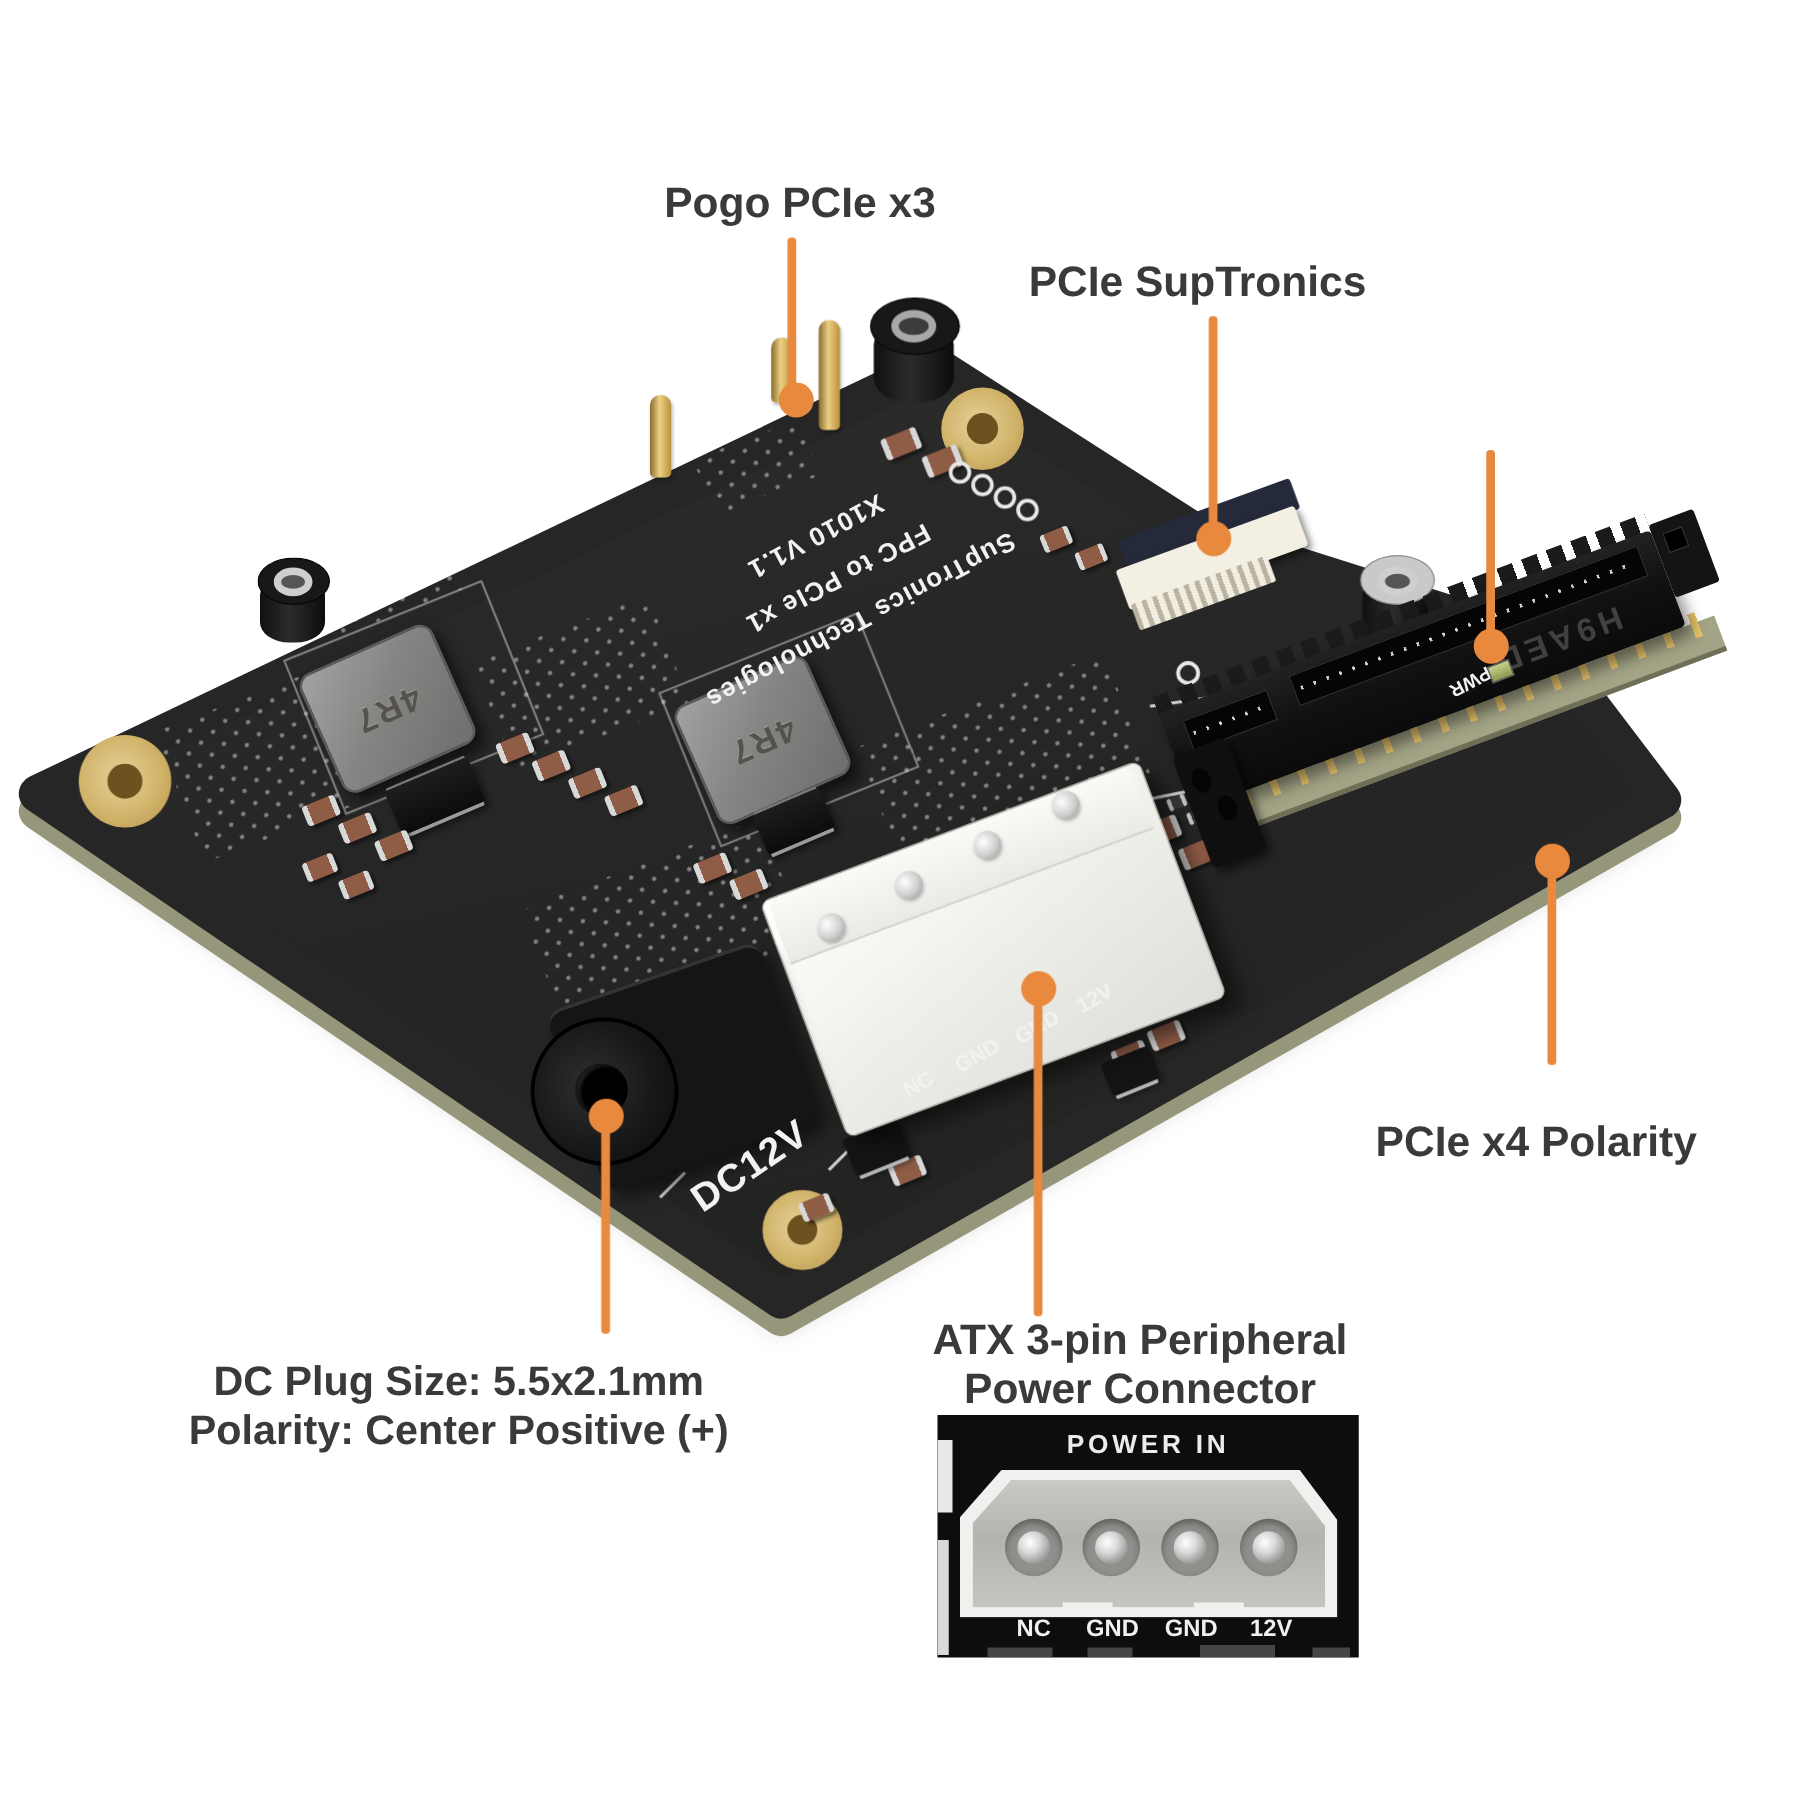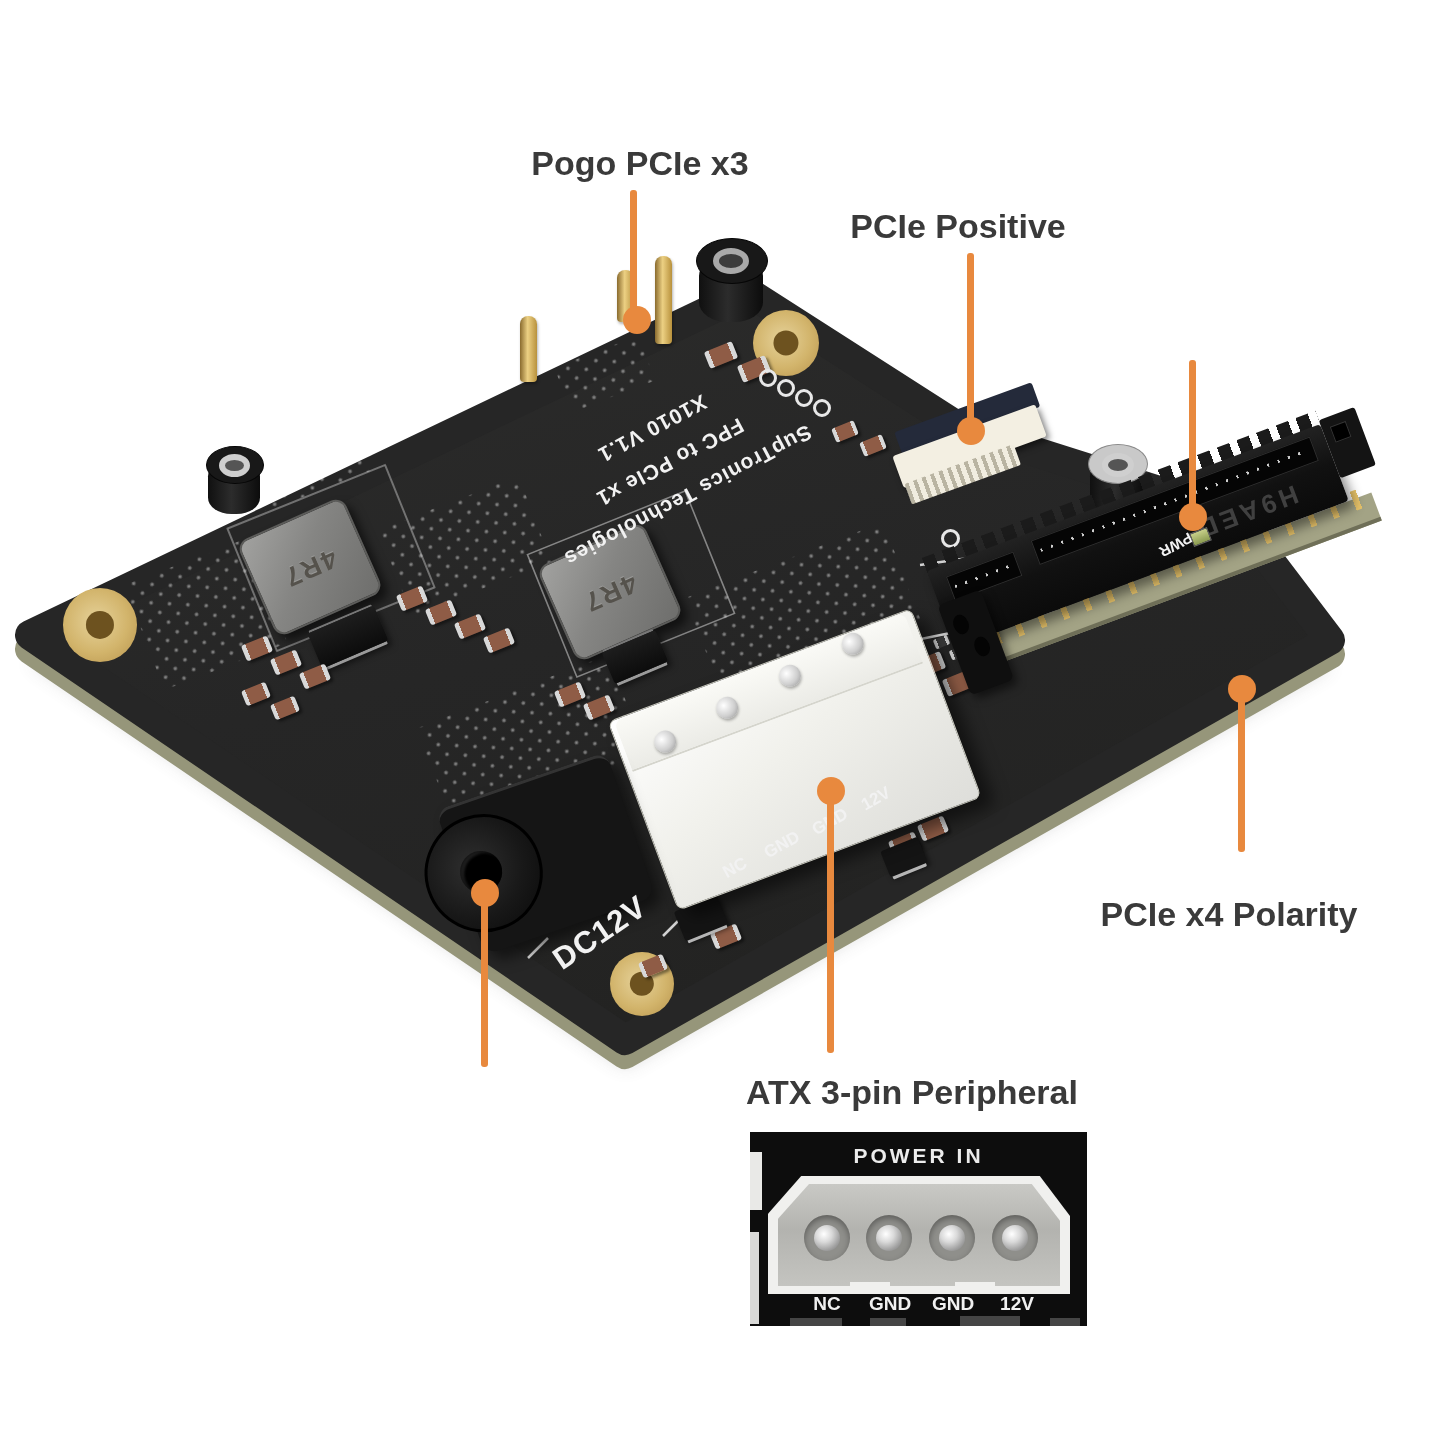--- a/index.html
+++ b/index.html
@@ -293,19 +293,24 @@
   <div class="leader-line" style="left:827px;top:791px;height:262px;"></div>
 
   <div class="leader-dot" style="left:623px;top:306px;"></div>
   <div class="leader-dot" style="left:957px;top:417px;"></div>
   <div class="leader-dot" style="left:1179px;top:503px;"></div>
   <div class="leader-dot" style="left:1228px;top:675px;"></div>
   <div class="leader-dot" style="left:471px;top:879px;"></div>
   <div class="leader-dot" style="left:817px;top:777px;"></div>
 
   <div class="callout-label" style="left:640px;top:163px;">Pogo PCIe x3</div>
-  <div class="callout-label" style="left:958px;top:226px;">PCIe Positive</div>
+  <div class="callout-label" style="left:958px;top:226px;">PCIe SupTronics</div>
   <div class="callout-label" style="left:1229px;top:914px;">PCIe x4 Polarity</div>
+  <div class="callout-label two-line" style="left:367px;top:1124px;font-size:33px;">
+    <div>DC Plug Size: 5.5x2.1mm</div>
+    <div>Polarity: Center Positive (+)</div>
+  </div>
   <div class="callout-label two-line" style="left:912px;top:1092px;">
     <div>ATX 3-pin Peripheral</div>
+    <div>Power Connector</div>
   </div>
 
 </div>
 
 </body></html>

